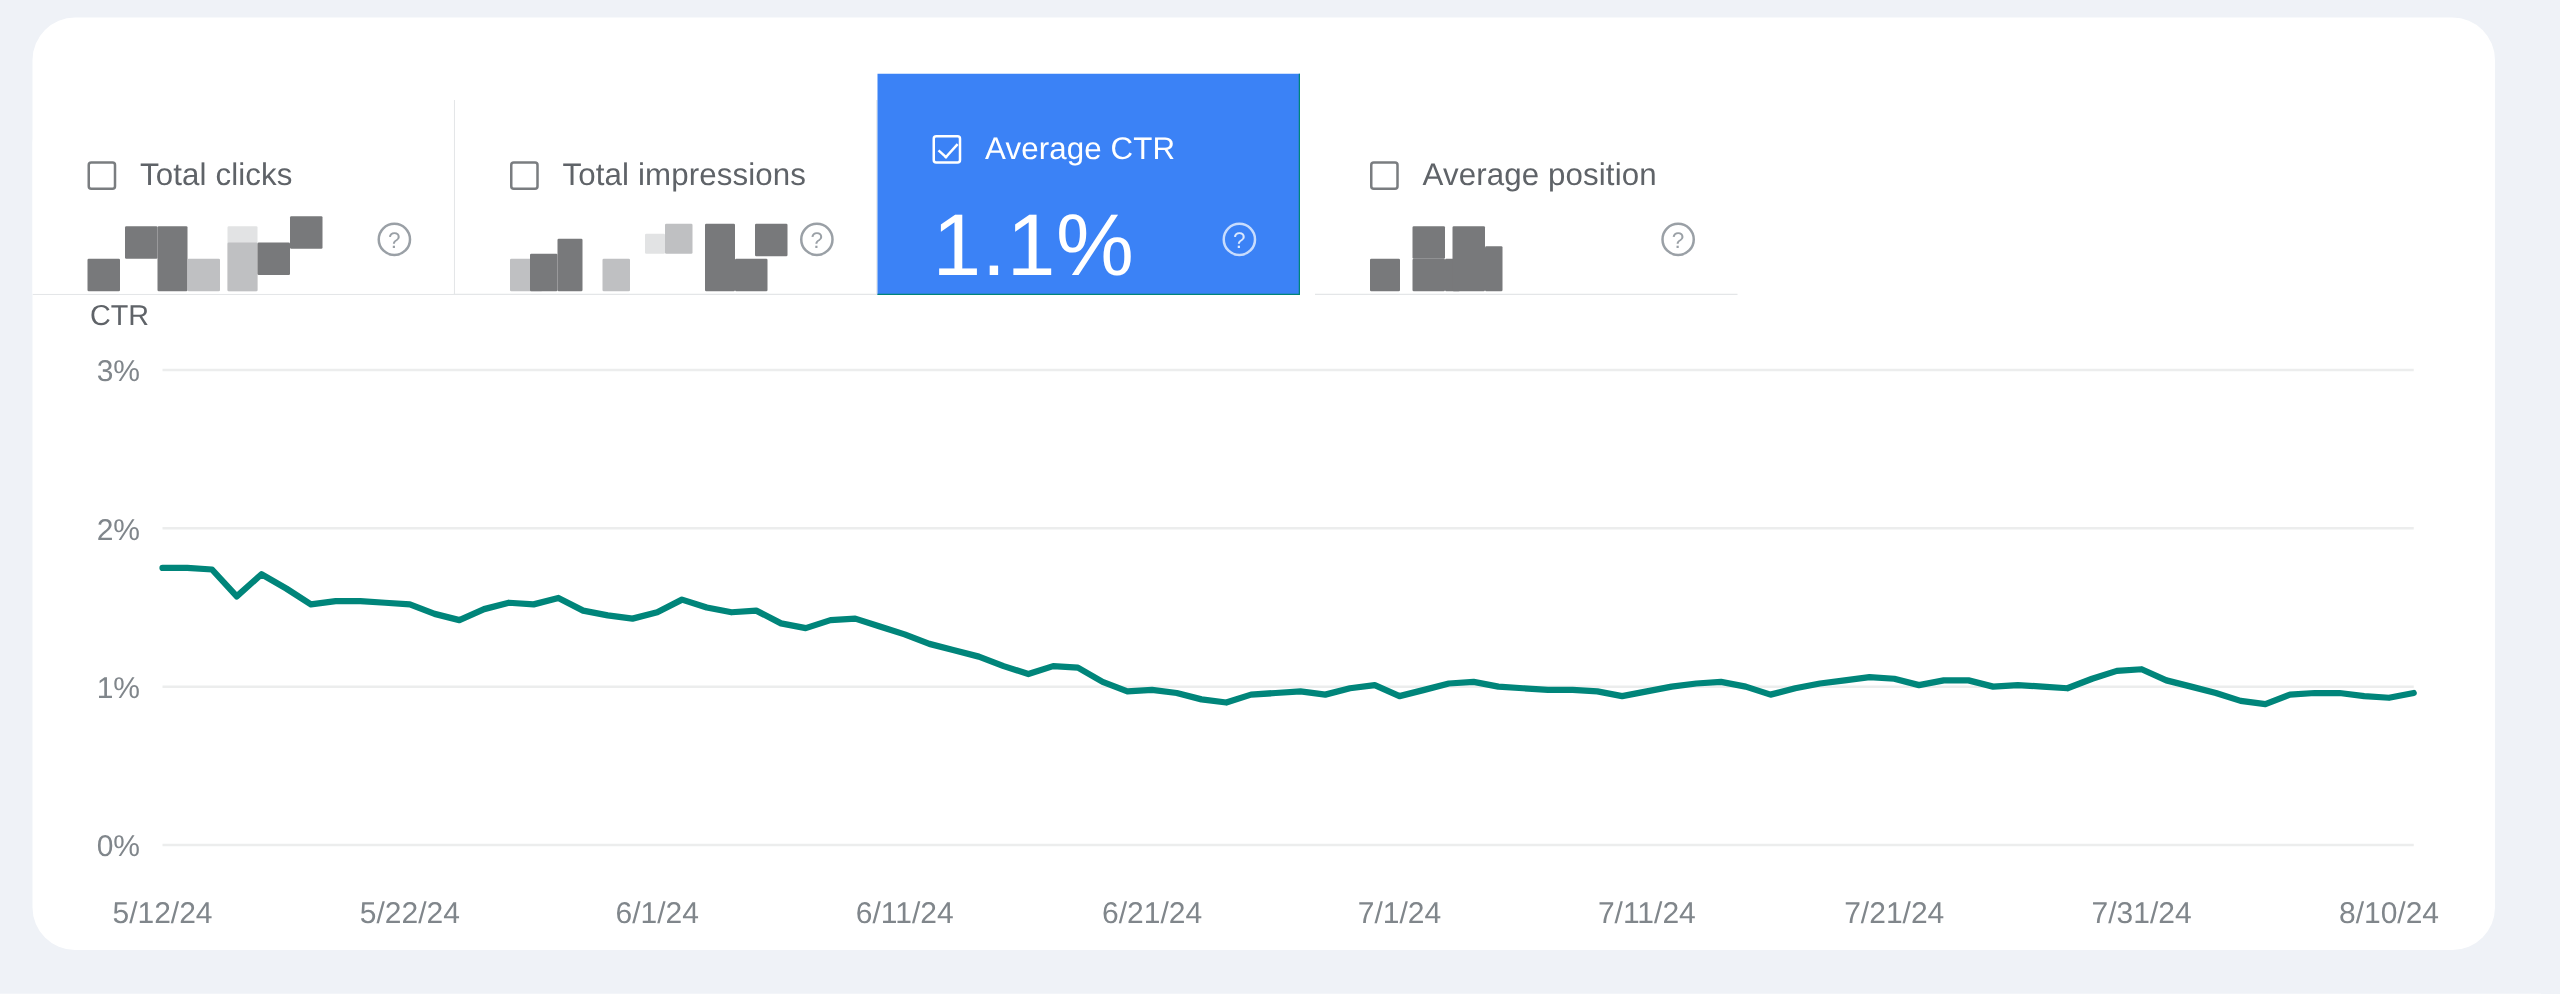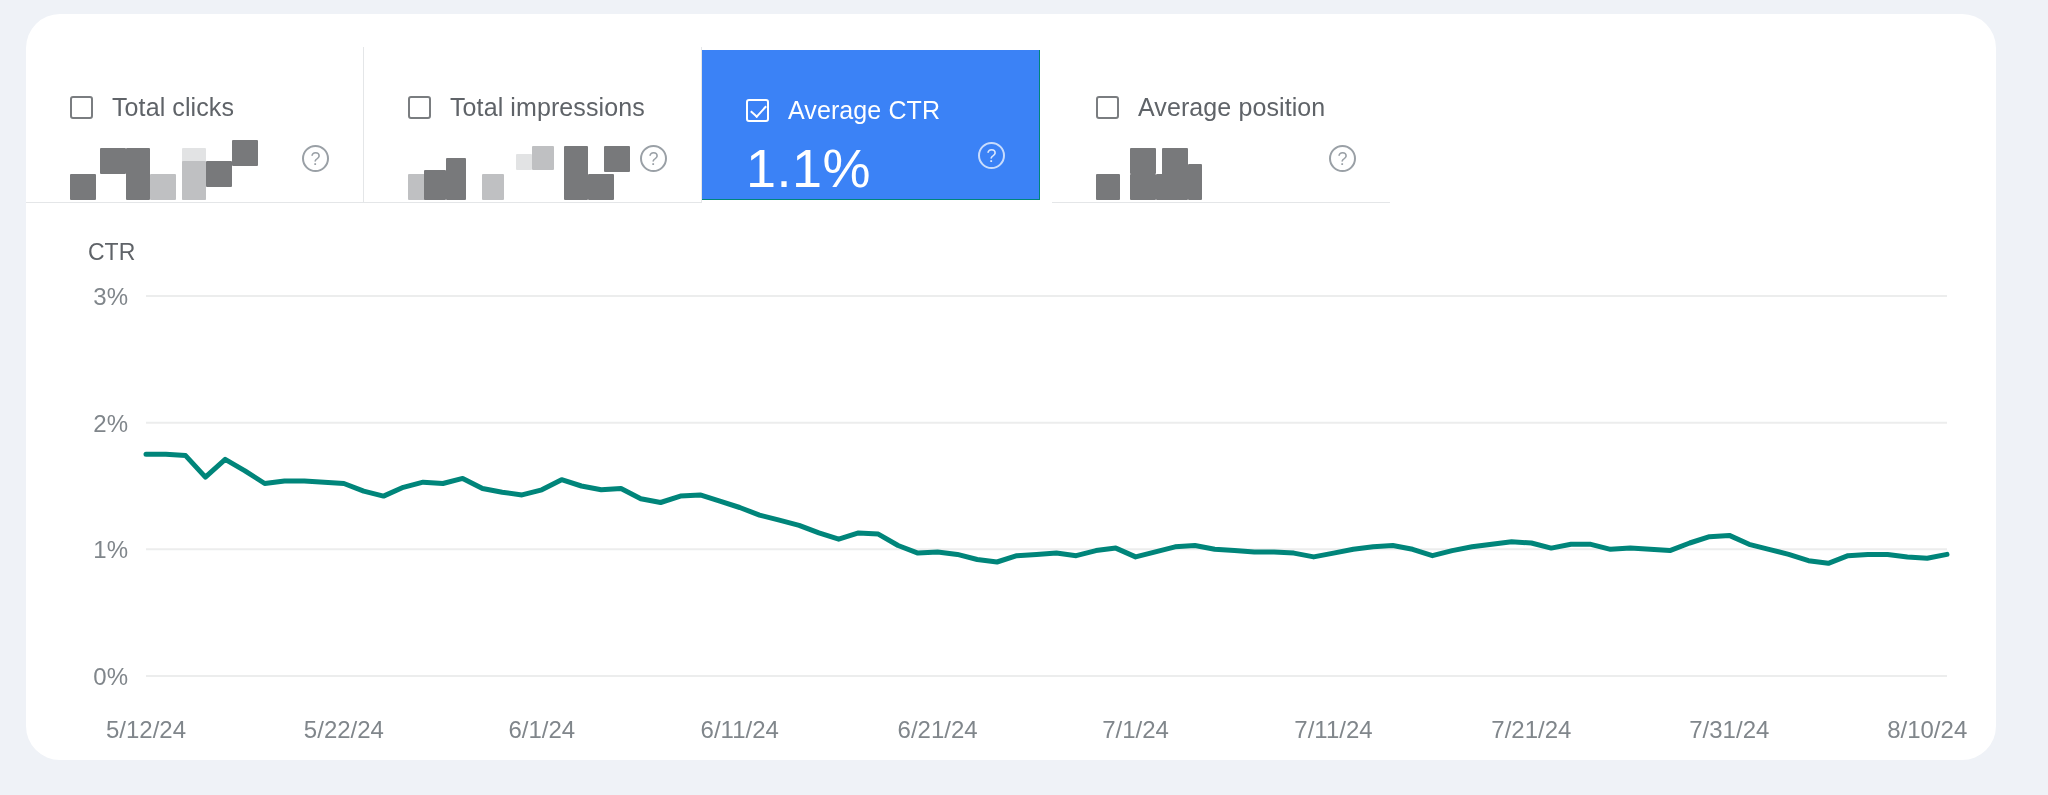--- a/index.html
+++ b/index.html
@@ -18,21 +18,21 @@
     background:#ffffff;
     border-radius:34px;
     box-sizing:border-box;
   }
 
   
   .tabstrip{
     position:absolute;left:0;top:0;
     height:222px;width:1365px;
     display:flex;
-    align-items:center;
+    align-items:flex-end;
   }
   .tab{
     position:relative;
     width:338px;
     box-sizing:border-box;
     border-right:1px solid #e4e6e8;
     border-bottom:1px solid #e4e6e8;
     padding:46px 0 0 44px;
     background:#ffffff;
   }
@@ -63,22 +63,22 @@
   }
   .tab-label{
     font-size:25px;
     color:#5f6368;
     letter-spacing:.1px;
     white-space:nowrap;
   }
   .tab.selected .tab-label{color:#ffffff;}
 
   .tab-value{
-    margin-top:14px;
-    font-size:54px;
+    margin-top:24px;
+    font-size:70px;
     color:#ffffff;
     letter-spacing:.5px;
     line-height:1.1;
   }
 
   
   .blur{
     margin-top:22px;
     position:relative;
     height:58px;
@@ -104,21 +104,21 @@
     box-sizing:border-box;
   }
   .tab.selected .help{
     border-color:rgba(255,255,255,.72);
     color:rgba(255,255,255,.82);
   }
 
   
   .chart{
     position:absolute;
-    left:16px;top:222px;
+    left:0;top:222px;
     width:1572px;height:524px;
   }
   .chart svg{display:block;}
 </style>
 </head>
 <body>
 
 <div class="page">
   <div class="card">
 

